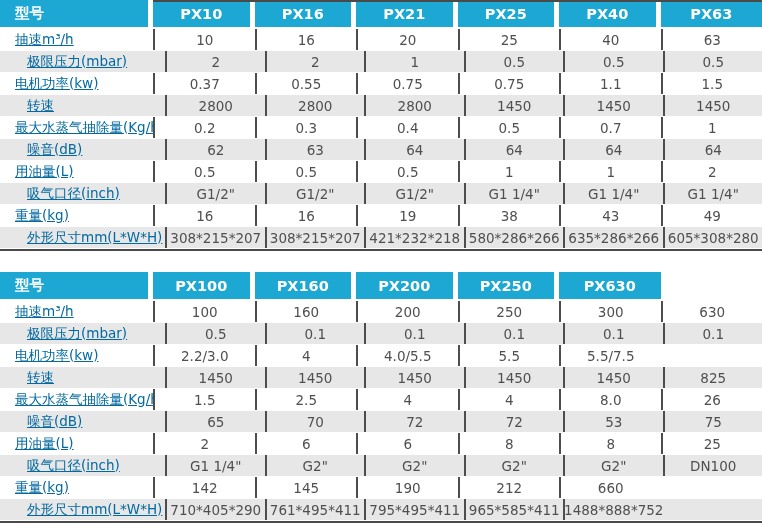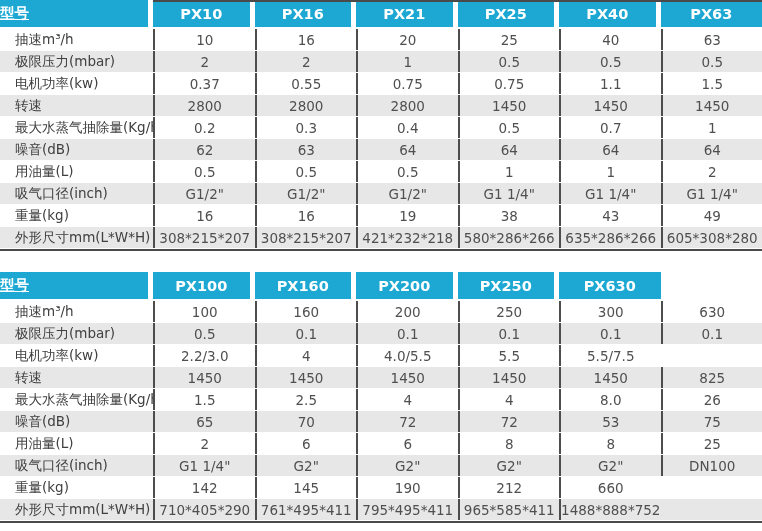--- a/index.html
+++ b/index.html
@@ -12,26 +12,26 @@
   .spec-table{position:relative;width:762px;box-sizing:border-box;border-bottom:2px solid #4a4a4a;}
   .spec-table + .spec-table{margin-top:21px;}
   .top-line{position:absolute;left:153px;right:0;top:0;height:2px;background:#4a4a4a;z-index:3;}
   .row{display:grid;grid-template-columns:153px repeat(6,1fr);}
   .header-row{height:27px;margin-bottom:2px;}
   .header-cell{
     background:#1CA8D3;color:#ffffff;font-weight:bold;font-size:14.5px;
     display:flex;align-items:center;justify-content:center;box-sizing:border-box;
   }
   .header-row .header-cell:not(:last-child){border-right:5px solid #ffffff;}
-  .label-head{justify-content:flex-start;text-decoration:underline;}
+  .label-head{justify-content:flex-start;padding-left:15px;}
   .body-row{height:21px;margin-bottom:1px;background:#ffffff;}
-  .body-row.stripe{background:#e7e7e7;}
+  .body-row.stripe{background:#e7e7e7;padding-left:12px;}
   .label-cell{
     display:flex;align-items:center;padding-left:15px;
-    font-size:13.5px;color:#404040;box-sizing:border-box;white-space:nowrap;overflow:hidden;
+    font-size:13.5px;color:#0369a1;box-sizing:border-box;white-space:nowrap;overflow:hidden;text-decoration:underline;
   }
   .value-cell{
     display:flex;align-items:center;justify-content:center;
     font-size:13.5px;color:#4f4f4f;box-sizing:border-box;
     border-left:2px solid #4d4d4d;white-space:nowrap;overflow:hidden;
   }
 </style>
 </head>
 <body>
 

